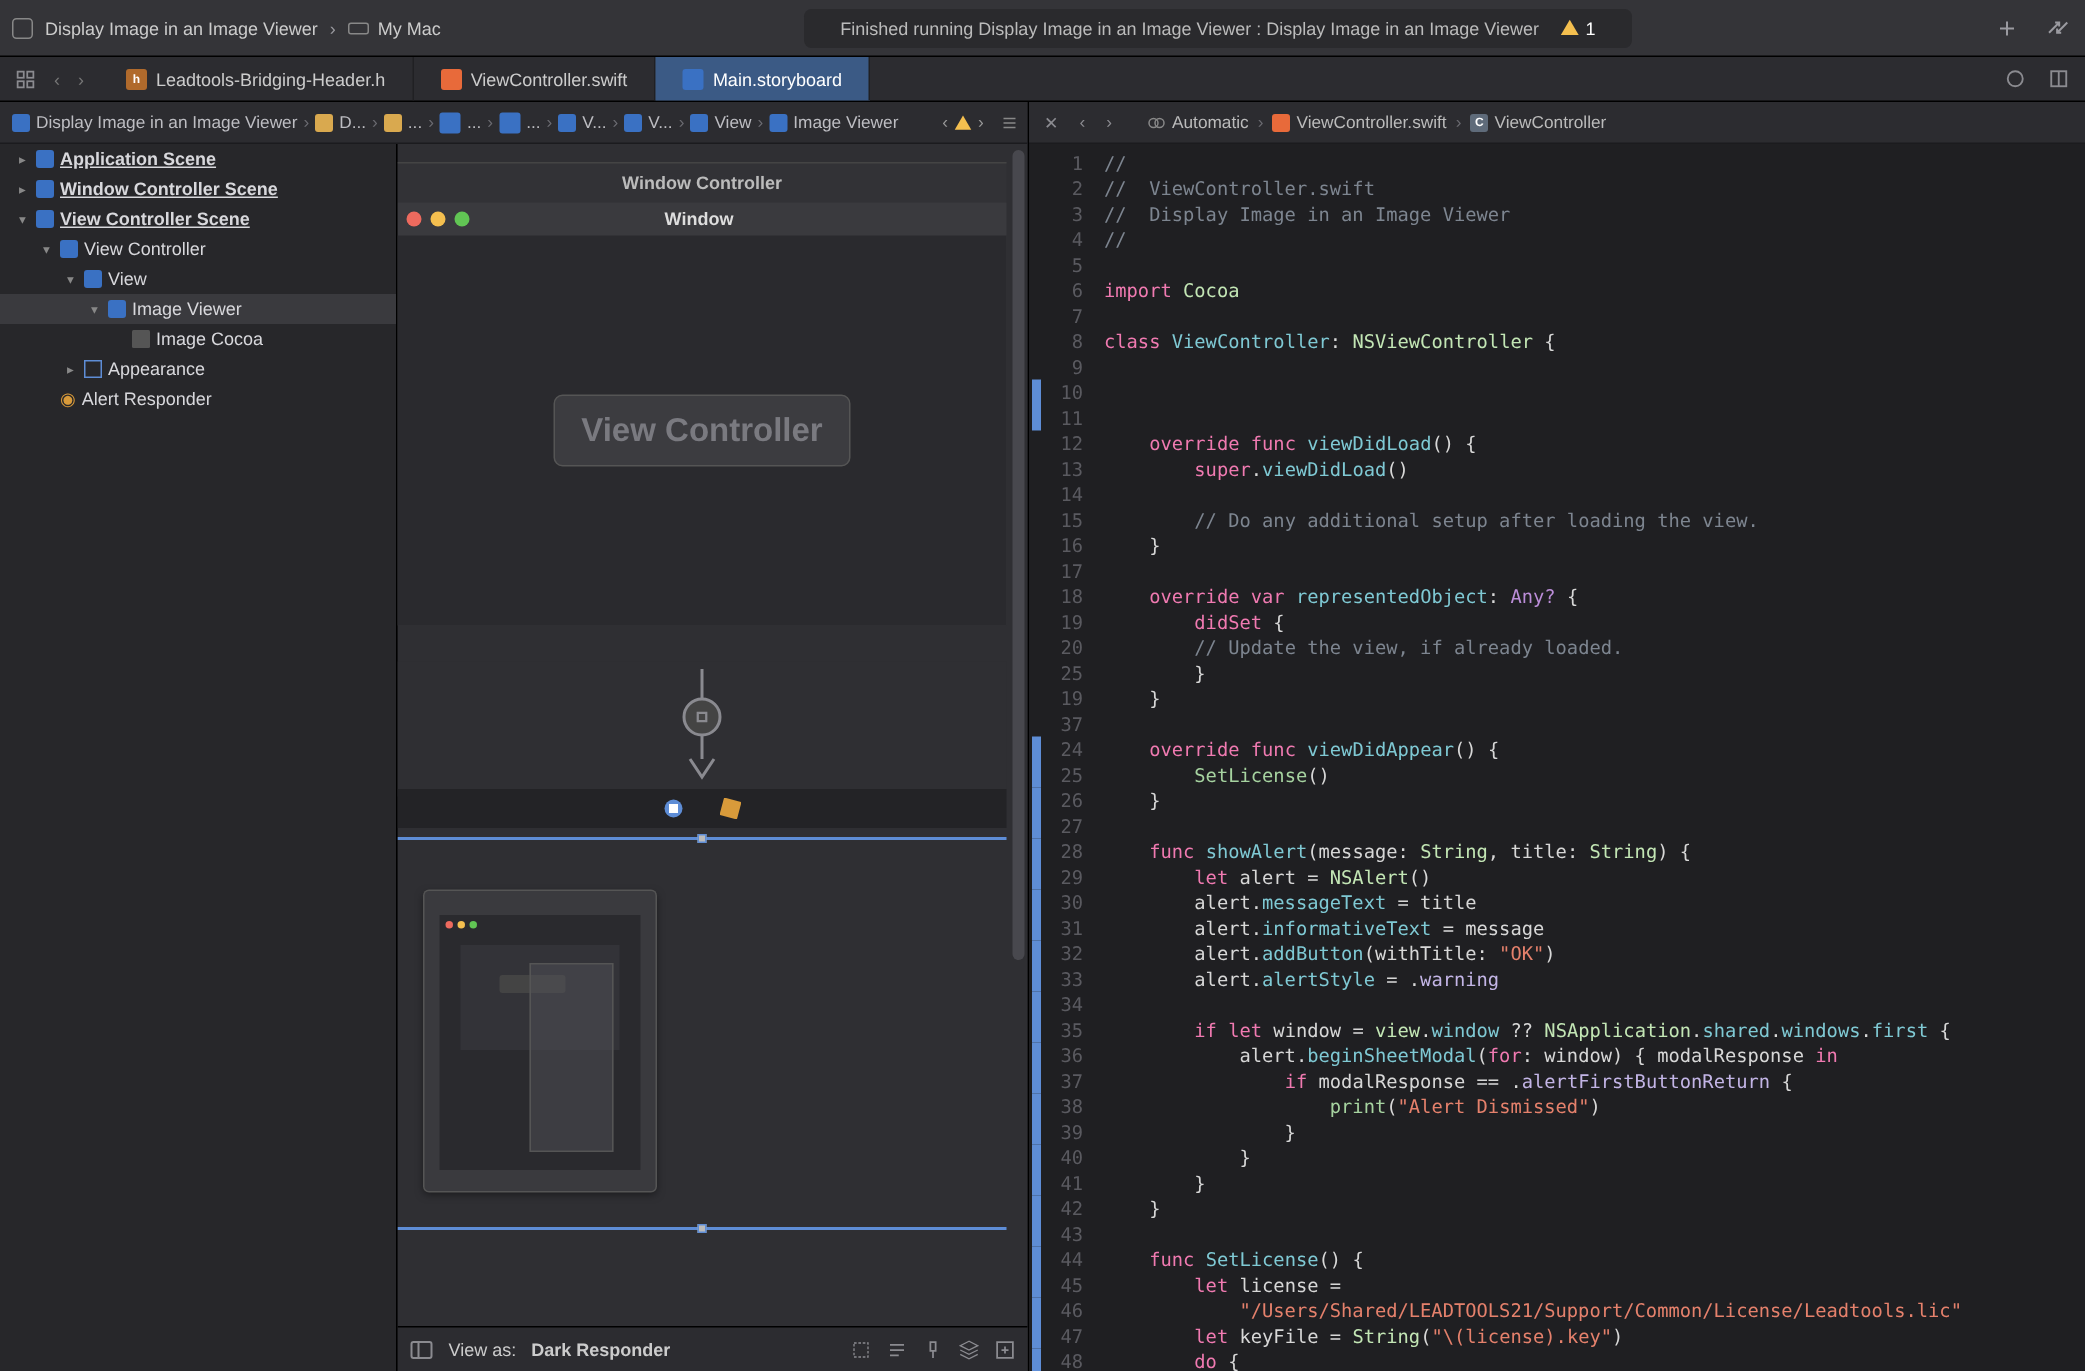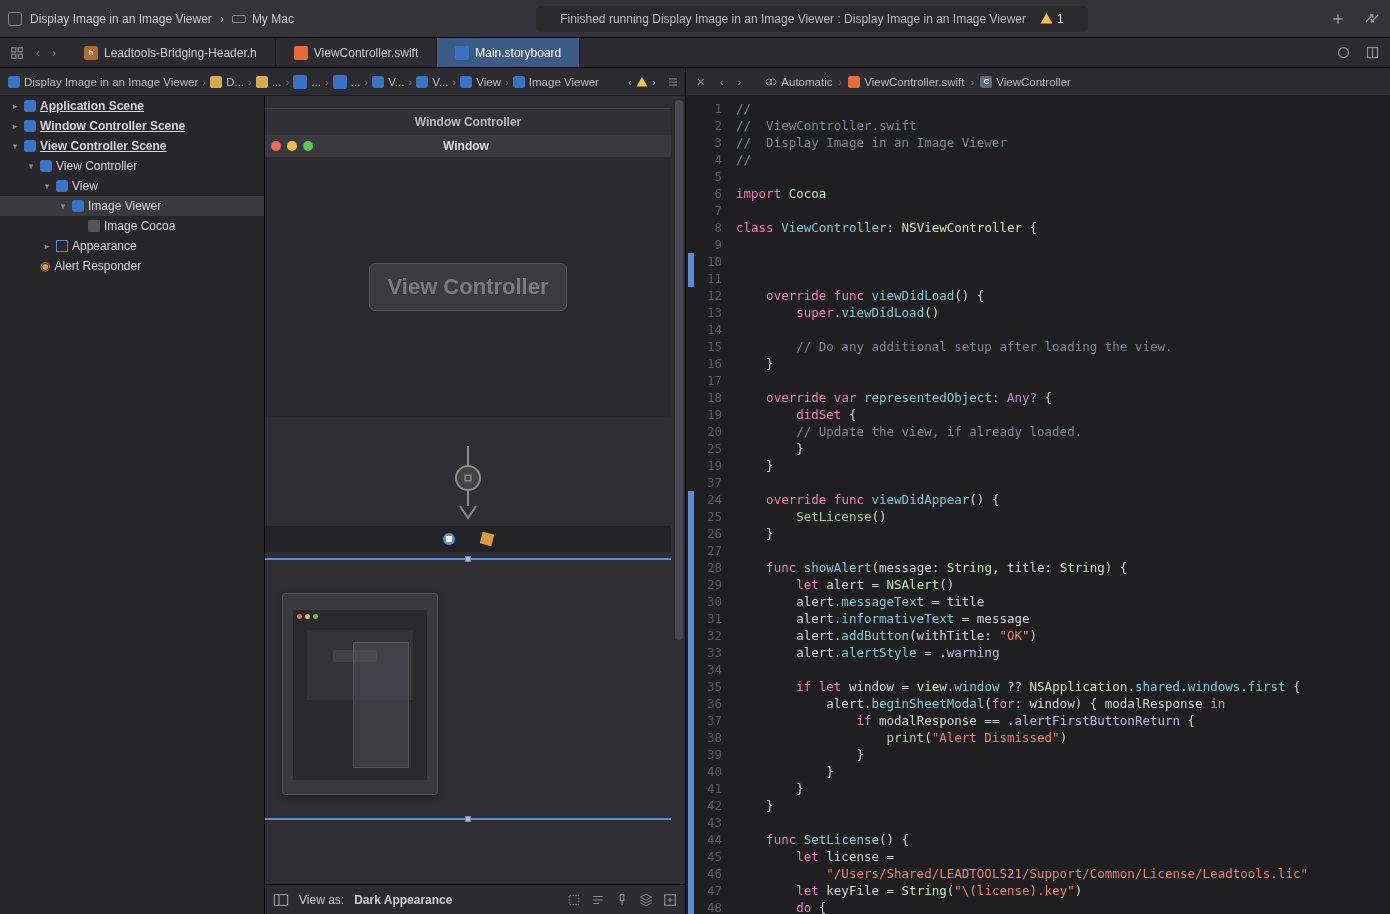--- a/index.html
+++ b/index.html
@@ -347,21 +347,21 @@
 
           <div style="position:absolute; right:2px; top:4px; width:8px; height:540px; background:rgba(120,120,128,.35); border-radius:4px;"></div>
         </div>
 
         <div class="viewas-bar">
           <svg width="16" height="14" viewBox="0 0 24 20">
               <rect x="2" y="2" width="20" height="16" rx="2" fill="none" stroke="#8b8b90" stroke-width="2"></rect>
               <line x1="9" y1="2" x2="9" y2="18" stroke="#8b8b90" stroke-width="2"></line>
             </svg>
           <span>View as:</span>
-          <span class="bold">Dark Appearance</span>
+          <span class="bold">Dark Responder</span>
           <span class="spacer"></span>
           <span class="btn">
               <svg width="14" height="14" viewBox="0 0 24 24">
                 <rect x="4" y="4" width="16" height="16" fill="none" stroke="#8b8b90" stroke-width="1.5" stroke-dasharray="3 2"></rect>
               </svg>
             </span>
           <span class="btn">
               <svg width="14" height="14" viewBox="0 0 24 24">
                 <path d="M4 6h16M4 12h16M4 18h10" stroke="#8b8b90" stroke-width="2"></path>
               </svg>

